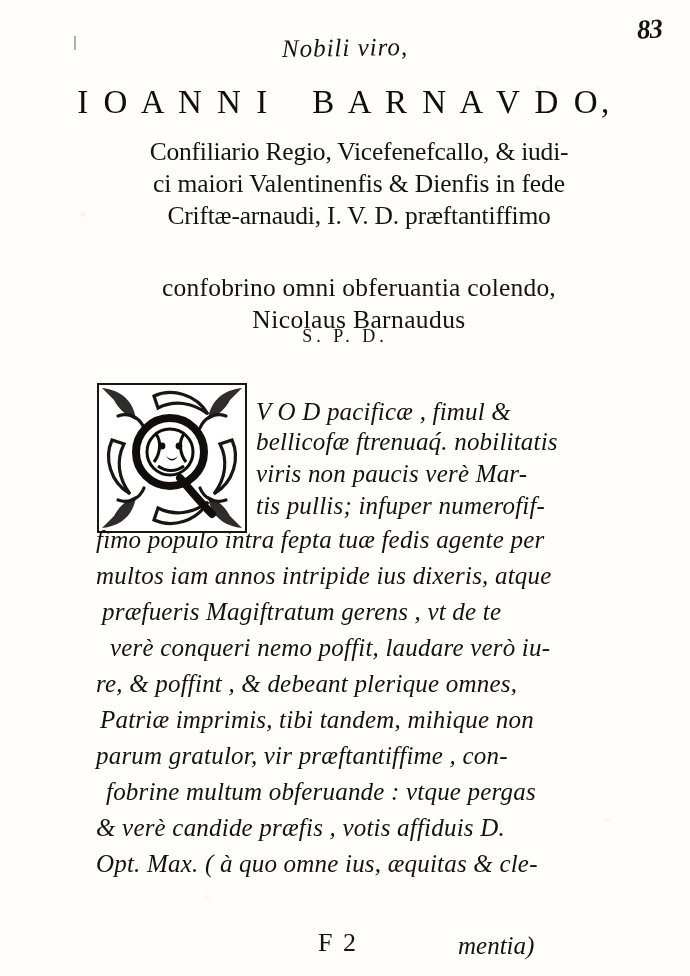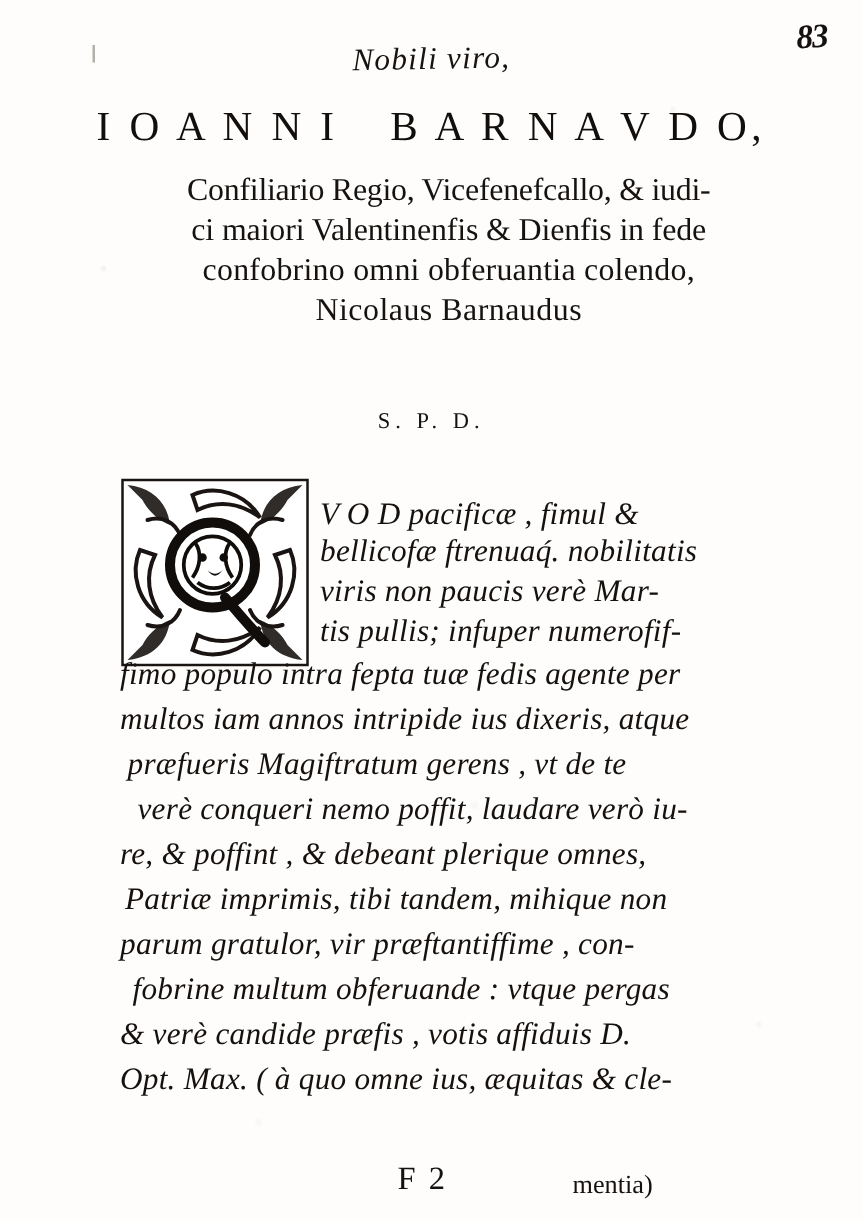--- a/index.html
+++ b/index.html
@@ -88,21 +88,21 @@
   .ded-body-line {
     font-family: "Liberation Serif", serif;
     font-size: 25.5px;
     line-height: 32px;
     letter-spacing: -0.2px;
     color: #151210;
     white-space: nowrap;
     padding-left: 28px;
   }
   .ded-body-line.l2 { letter-spacing: -0.1px; }
-  .ded-body-line.l5 { letter-spacing: 0.2px; }
+  .ded-body-line.l5 { letter-spacing: 0.2px; margin-top: 40px; }
   .ded-body-line.l6 { letter-spacing: 0.4px; }
 
   #spd {
     position: absolute;
     top: 326px;
     left: 0;
     width: 690px;
     text-align: center;
     font-size: 18px;
     letter-spacing: 4px;
@@ -150,21 +150,22 @@
     left: 318px;
     bottom: 6px;
     font-size: 26px;
     letter-spacing: 2px;
     color: #15110f;
   }
   #catchword {
     position: absolute;
     left: 458px;
     bottom: 4px;
-    font-size: 21px;
+    font-style: italic;
+    font-size: 25px;
     color: #15110f;
   }
 </style>
 </head>
 <body>
 
 <div id="page">
 
   <div id="folio">83</div>
   <div id="margin-tick"></div>
@@ -174,20 +175,21 @@
     <div class="ded-name">
       <span>I O A N N I</span>
       <span style="display:inline-block;width:18px"></span>
       <span>B A R N A V D O,</span>
     </div>
   </div>
 
   <div id="ded-body">
     <div class="ded-body-line l1">Confiliario Regio, Vicefenefcallo, &amp; iudi-</div>
     <div class="ded-body-line l2">ci maiori Valentinenfis &amp; Dienfis in fede</div>
+    <div class="ded-body-line l3">Criftæ-arnaudi, I. V. D. præftantiffimo</div>
     <div class="ded-body-line l5">confobrino omni obferuantia colendo,</div>
     <div class="ded-body-line l6">Nicolaus Barnaudus</div>
   </div>
 
   <div id="spd">S. P. D.</div>
 
   <div id="initial-block">
     <svg width="152" height="152" viewBox="0 0 152 152" xmlns="http://www.w3.org/2000/svg">
       <rect x="2" y="2" width="148" height="148" fill="#ffffff" stroke="#1a1512" stroke-width="2"></rect>
 

